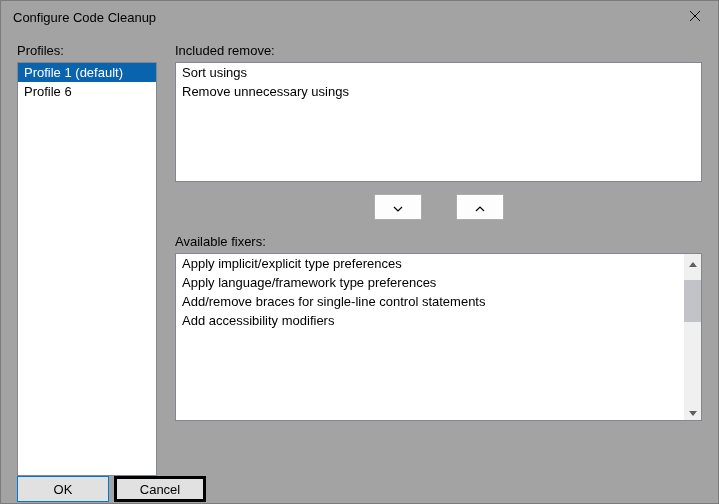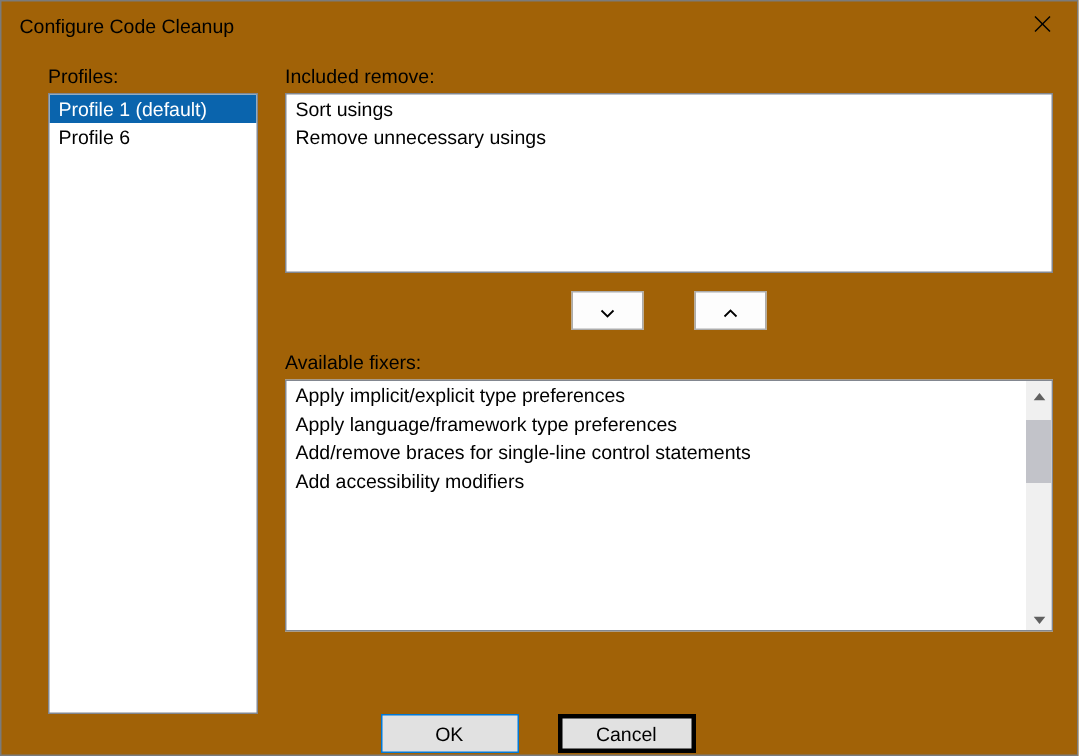--- a/index.html
+++ b/index.html
@@ -9,21 +9,21 @@
   }
   html, body {
     margin: 0;
     padding: 0;
     background: #fff;
   }
   .window {
     width: 719px;
     height: 504px;
     border: 1px solid #7b7b7b;
-    background: #a16207;
+    background: #a3a3a3;
     display: flex;
     flex-direction: column;
     position: relative;
   }
   .titlebar {
     height: 34px;
     display: flex;
     align-items: center;
     justify-content: space-between;
     padding: 0 0 0 12px;
@@ -54,21 +54,20 @@
   }
   .top-row {
     display: flex;
     gap: 18px;
     flex: 0 0 auto;
   }
   .profiles-col {
     width: 140px;
     display: flex;
     flex-direction: column;
-    margin-left: 15px;
   }
   .label {
     color: #000;
     margin-bottom: 4px;
   }
   .listbox {
     border: 1px solid #828790;
     background: #fff;
     overflow: hidden;
   }
@@ -148,22 +147,22 @@
     height: 42px;
     margin: 0;
     align-self: stretch;
     position: absolute;
     right: 0;
     top: 26px;
     width: 17px;
   }
   .button-row {
     display: flex;
-    justify-content: center;
-    gap: 26px;
+    justify-content: flex-start;
+    gap: 5px;
     margin-top: auto;
     padding-right: 2px;
   }
   .dlg-btn {
     width: 92px;
     height: 26px;
     border: 3px solid #000000;
     background: #e1e1e1;
     display: flex;
     align-items: center;

